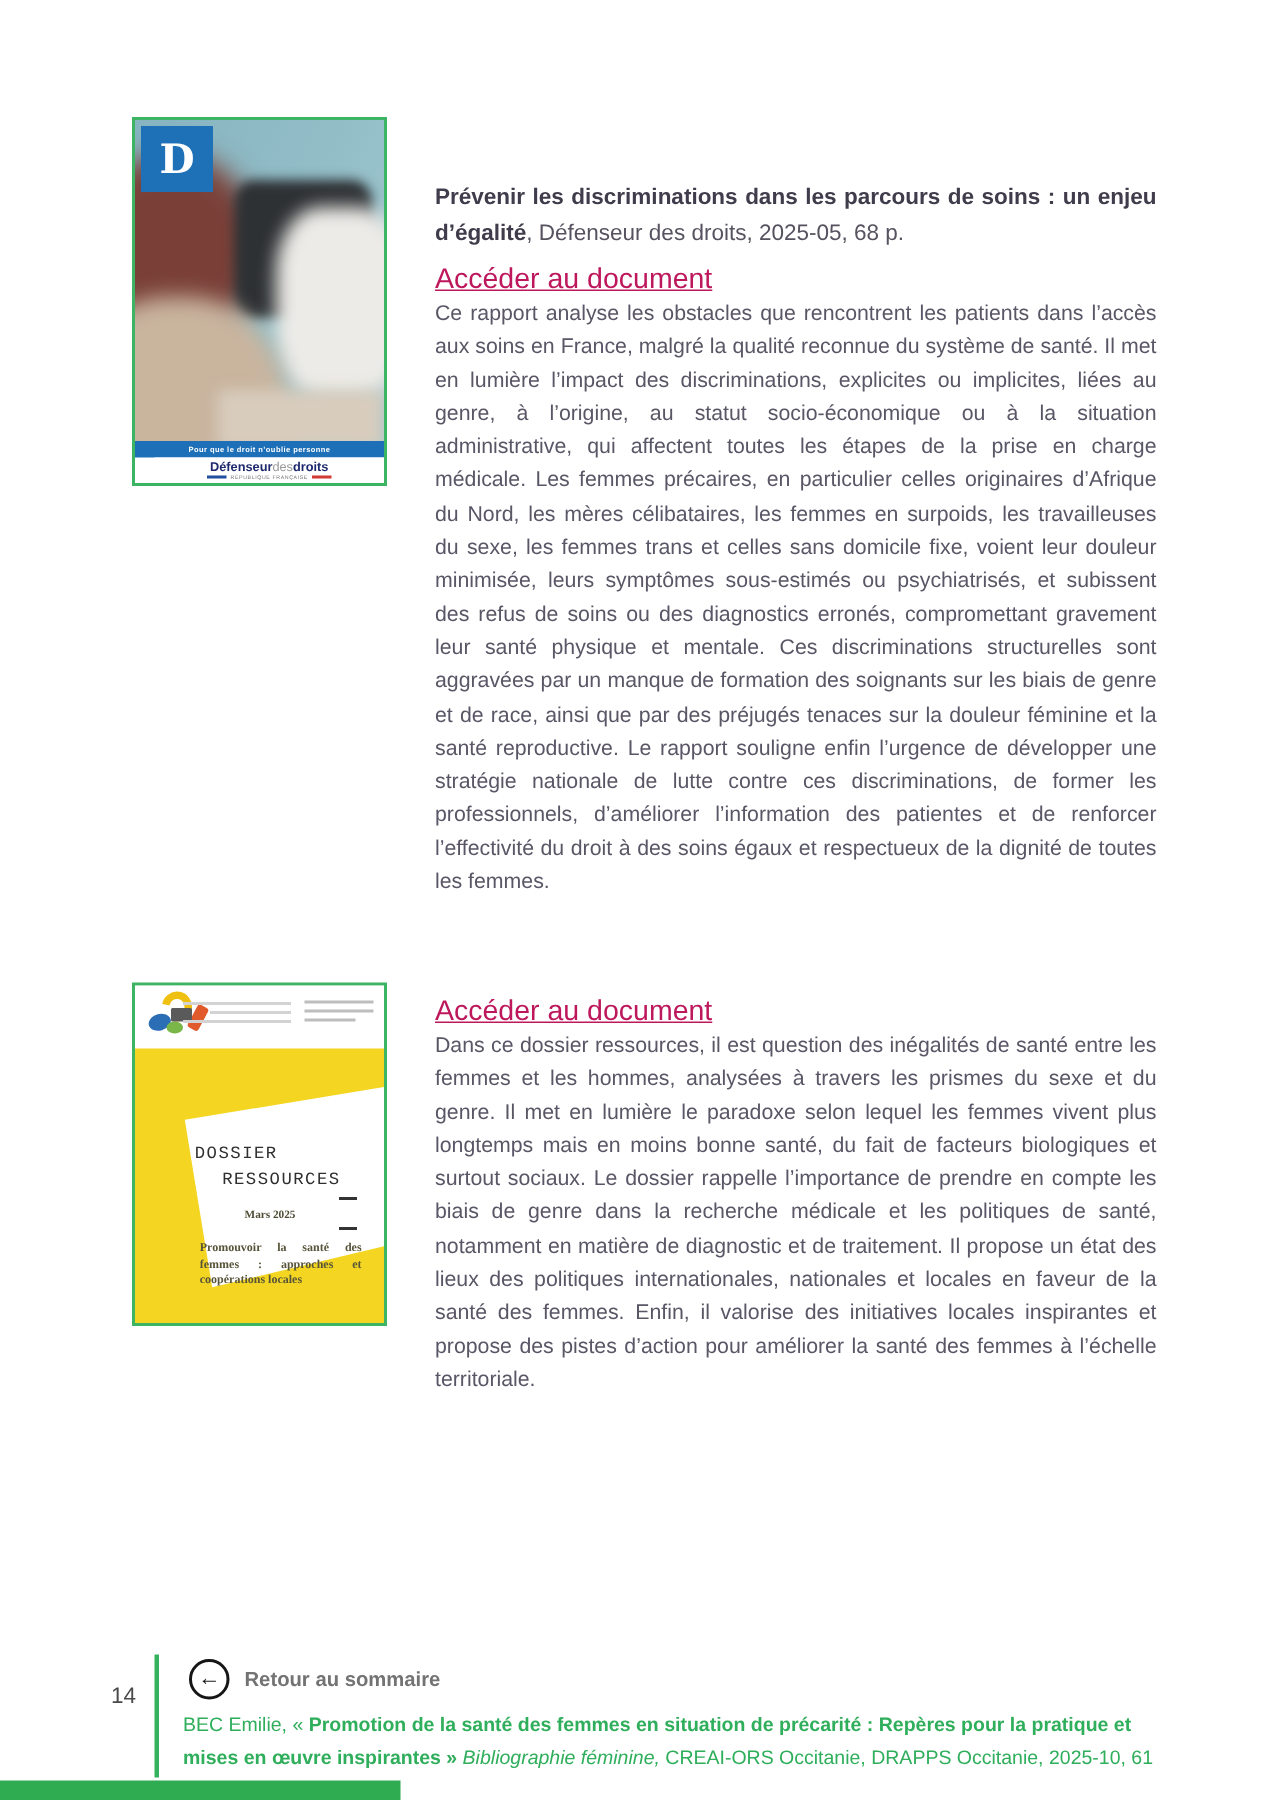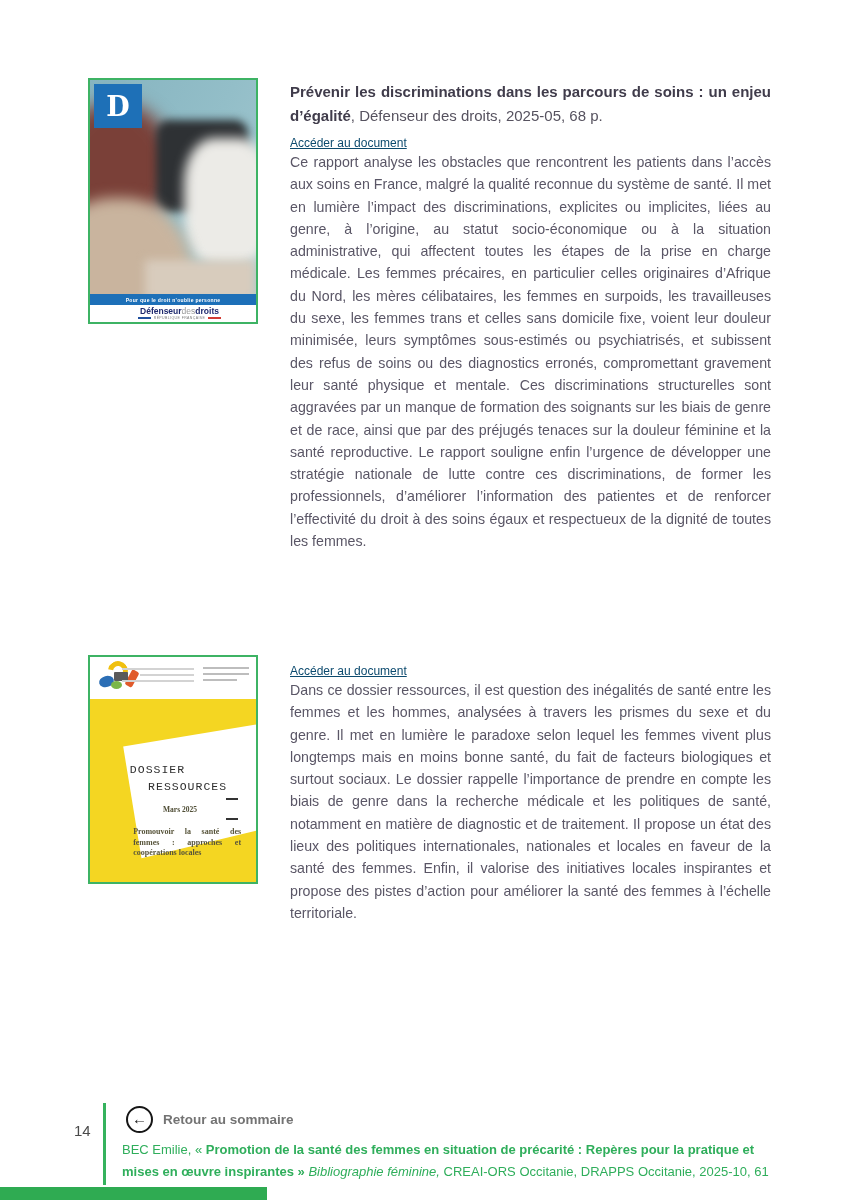--- a/index.html
+++ b/index.html
@@ -3,23 +3,23 @@
 <meta charset="utf-8">
 <style>
   * { margin:0; padding:0; box-sizing:border-box; }
   body { background:#ffffff; font-family:"Liberation Sans", sans-serif; }
   .page { position:relative; width:848px; height:1200px; background:#ffffff; overflow:hidden; }
 
   
   .entry-text { position:absolute; left:290px; width:481px; color:#56525f; }
   .entry-text.e1 { top:80px; }
   .entry-text.e2 { top:655px; }
-  .head { font-size:15px; line-height:23.5px; text-align:justify; color:#56525f; }
+  .head { font-size:15px; line-height:23.5px; text-align:justify; color:#56525f;margin-top:40px; }
   .head .bold { font-weight:700; color:#403c4b; }
-  .access-link { display:inline-block; margin-top:9px; font-size:12px; color:#0c4a6e; text-decoration:underline; cursor:pointer; }
+  .access-link { display:inline-block; margin-top:9px; font-size:19px; color:#be185d; text-decoration:underline; cursor:pointer; }
   .abstract { font-size:14.2px; line-height:22.3px; text-align:justify; color:#5a5666; }
 
   
   .cover1 { position:absolute; left:88px; top:78px; width:170px; height:246px; border:2px solid #3db364; background:#fff; overflow:hidden; }
   .c1-photo { position:absolute; left:0; top:0; right:0; bottom:28px; background:linear-gradient(115deg,#86b4c0 0%,#93bec8 55%,#a3c8d0 100%); overflow:hidden; }
   .c1-hair { position:absolute; left:-34px; top:22px; width:118px; height:128px; background:#7a4038; border-radius:50%; filter:blur(9px); }
   .c1-sweater { position:absolute; left:-46px; top:118px; width:150px; height:190px; background:#c9b49e; border-radius:45%; filter:blur(7px); }
   .c1-chair { position:absolute; right:8px; top:40px; width:92px; height:92px; background:#2e3134; border-radius:14px; filter:blur(4px); }
   .c1-coat { position:absolute; right:-14px; top:58px; width:86px; height:128px; background:#ecebe7; border-radius:35%; filter:blur(6px); }
   .c1-desk { position:absolute; left:55px; right:0; bottom:-6px; height:40px; background:#d8ccbd; filter:blur(5px); }

